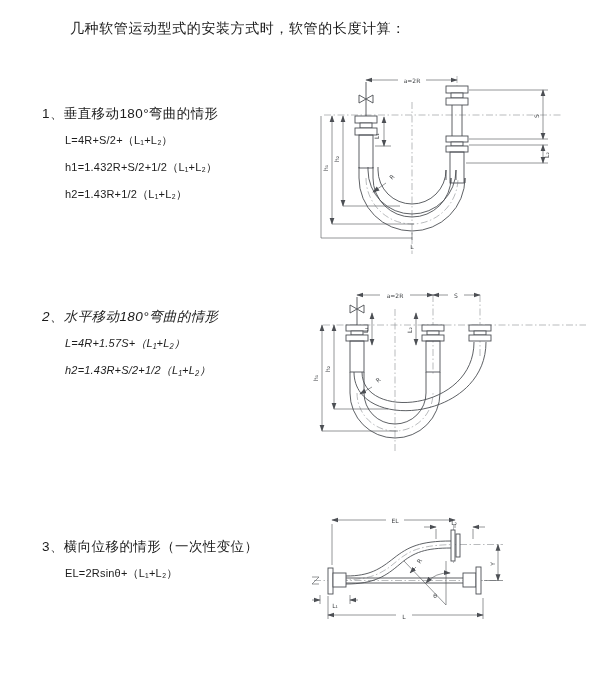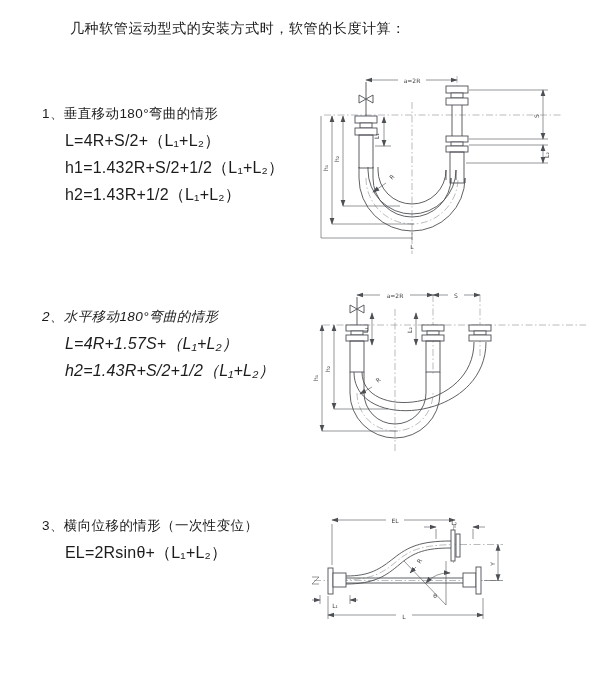--- a/index.html
+++ b/index.html
@@ -1,21 +1,21 @@
 <!DOCTYPE html>
 <html><head>
 <meta charset="utf-8">
 <style>
   html,body{margin:0;padding:0;background:#ffffff;}
   .page{position:relative;width:600px;height:675px;background:#fff;overflow:hidden;
         font-family:"Liberation Sans","DejaVu Sans",sans-serif;color:#1c1c1c;}
   .title{position:absolute;left:34px;top:20px;font-size:14px;letter-spacing:0.6px;margin-left:36px;}
   .sec{position:absolute;left:42px;}
   .sec .hd{font-size:13.5px;line-height:27px;letter-spacing:0.4px;white-space:nowrap;}
-  .sec .f{font-size:16px;line-height:27px;padding-left:23px;letter-spacing:0.2px;white-space:nowrap;}
+  .sec .f{font-size:11px;line-height:27px;padding-left:23px;letter-spacing:0.2px;white-space:nowrap;}
   .dia{position:absolute;}
   
   .obj{stroke:#4c4f54;stroke-width:0.9;fill:none;}
   .objf{stroke:#4c4f54;stroke-width:0.9;fill:#ffffff;}
   .dim{stroke:#5a5d60;stroke-width:0.65;fill:none;}
   .cl{stroke:#8a8d90;stroke-width:0.6;fill:none;stroke-dasharray:7 2.5 1.5 2.5;}
   .dl{fill:#3a3d40;font-size:6px;font-family:"DejaVu Sans",sans-serif;}
 </style>
 </head>
 <body>
@@ -30,21 +30,21 @@
     <div class="f">h1=1.432R+S/2+1/2（L₁+L₂）</div>
     <div class="f">h2=1.43R+1/2（L₁+L₂）</div>
   </div>
 
   <div class="sec" style="top:303px;font-style:italic;">
     <div class="hd">2、水平移动180°弯曲的情形</div>
     <div class="f">L=4R+1.57S+（L₁+L₂）</div>
     <div class="f">h2=1.43R+S/2+1/2（L₁+L₂）</div>
   </div>
 
-  <div class="sec" style="top:512px;">
+  <div class="sec" style="top:533px;">
     <div class="hd">3、横向位移的情形（一次性变位）</div>
     <div class="f">EL=2Rsinθ+（L₁+L₂）</div>
   </div>
 
   <svg class="dia" style="left:312px;top:66px;" width="272" height="192" viewBox="0 0 272 192">
     <defs>
       <marker id="a1" viewBox="0 0 10 10" refX="9" refY="5" markerWidth="7" markerHeight="7" markerUnits="userSpaceOnUse" orient="auto-start-reverse">
         <path d="M0,1.5 L10,5 L0,8.5 Z" fill="#4c4f54"></path>
       </marker>
       <pattern id="hp1" width="4" height="4" patternUnits="userSpaceOnUse">

